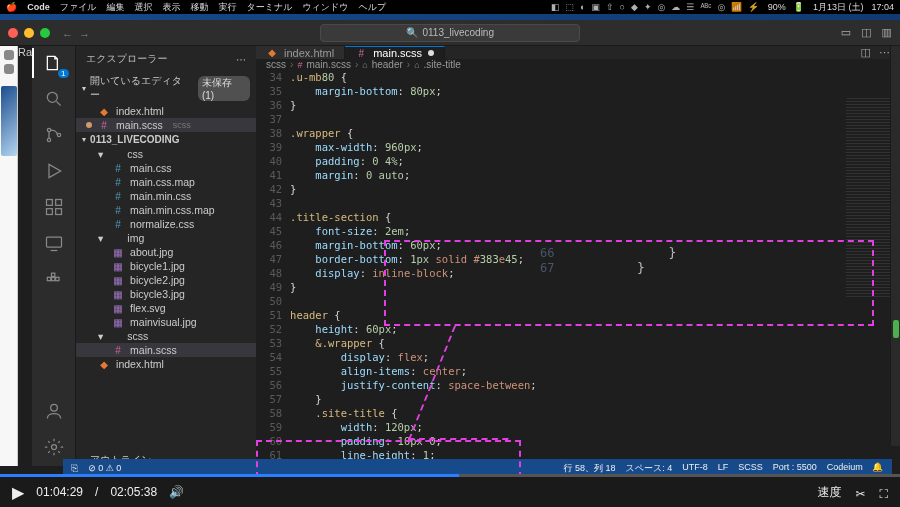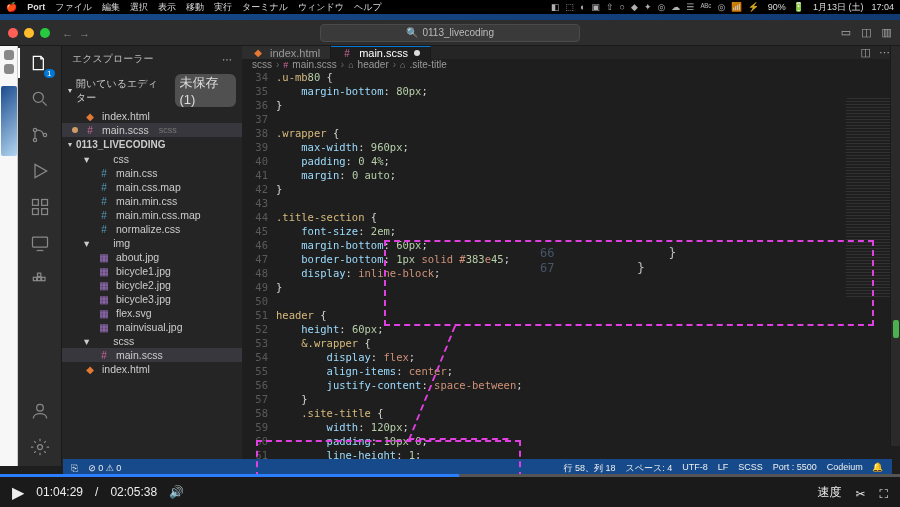--- a/index.html
+++ b/index.html
@@ -112,21 +112,21 @@
   padding: 6px 10px; font-size: 10px; color: #bbb;
 }
 .sidebar .section {
   display: flex; align-items: center; gap: 4px;
   padding: 2px 6px; font-size: 10px; color: #ccc;
   cursor: pointer;
 }
 .sidebar .section .chev { font-size: 8px; }
 .sidebar .unsaved-badge {
   background: #505050; color: #ddd;
-  font-size: 13px; padding: 0 4px; border-radius: 6px;
+  font-size: 10px; padding: 0 4px; border-radius: 6px;
   margin-left: 4px;
 }
 .file-item {
   display: flex; align-items: center; gap: 6px;
   padding: 1px 4px 1px 22px;
   position: relative;
   font-size: 10.5px;
   white-space: nowrap;
 }
 .file-item.depth2 { padding-left: 36px; }
@@ -294,21 +294,21 @@
   background:#2a2a2a;
   border-left:1px solid #1a1a1a;
 }
 .right-edge .green-dot{ position:absolute; top:274px; left:2px; width:6px; height:18px; background:#4caf50; border-radius:2px; }
 </style>
 </head>
 <body>
 
 <div class="menubar">
   <span>🍎</span>
-  <b>Port</b>
+  <b>Code</b>
   <span>ファイル</span>
   <span>編集</span>
   <span>選択</span>
   <span>表示</span>
   <span>移動</span>
   <span>実行</span>
   <span>ターミナル</span>
   <span>ウィンドウ</span>
   <span>ヘルプ</span>
   <div class="right">
@@ -359,20 +359,21 @@
   </div>
 </div>
 
 <div class="body-row">
 
   <div class="browser-strip">
     <div class="bdot"></div>
     <div class="bdot"></div>
     <div class="peek"></div>
   </div>
+  <div class="ra">Ra</div>
 
   <div class="activitybar">
     <div class="ab-icon active" style="position:relative">
       <svg width="20" height="20" viewBox="0 0 24 24" fill="none" stroke="currentColor" stroke-width="1.5">
           <path d="M4 4h9l3 3v13H4z"></path>
           <path d="M13 4v3h3"></path>
         </svg>
       <span class="badge">1</span>
     </div>
     <div class="ab-icon">

